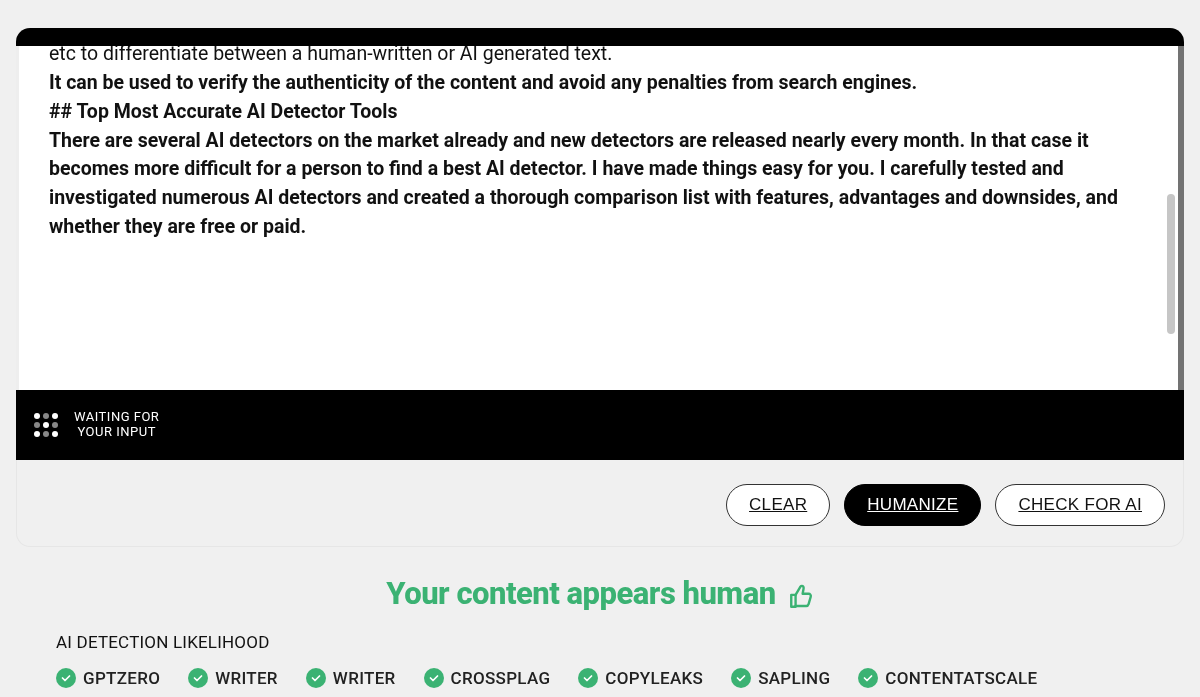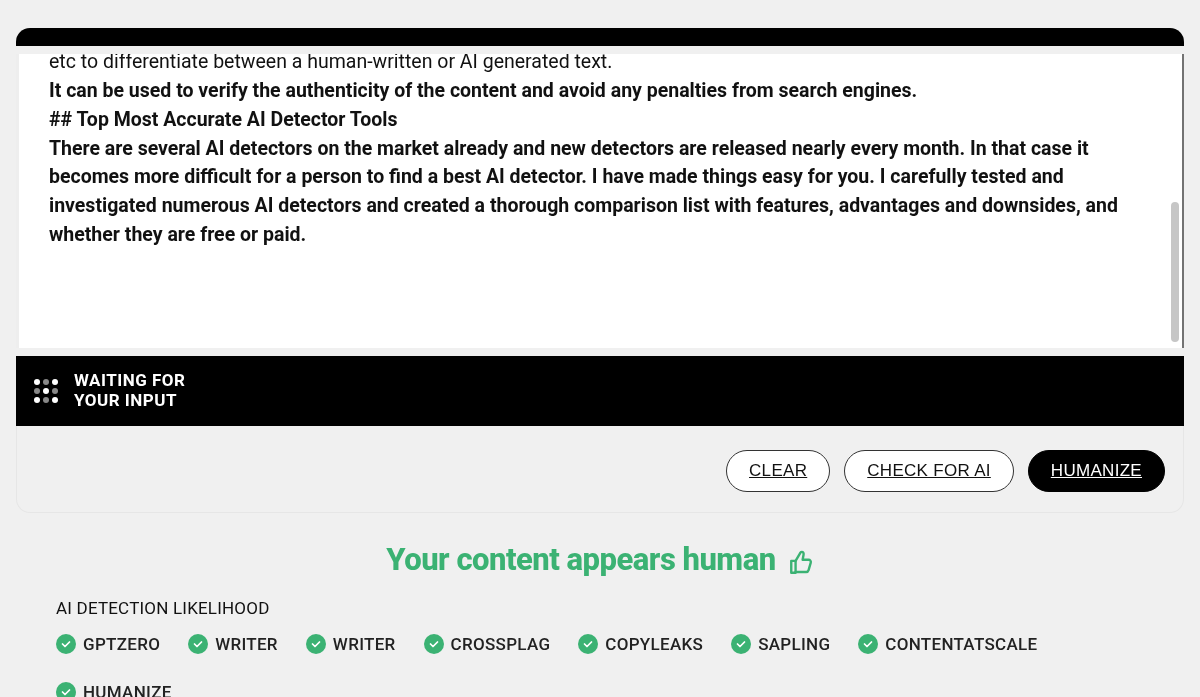--- a/index.html
+++ b/index.html
@@ -13,26 +13,26 @@
   }
   .topbar {
     background: #000;
     height: 18px;
     border-top-left-radius: 14px;
     border-top-right-radius: 14px;
     margin: 28px 16px 0 16px;
   }
   .content-area {
     background: #fff;
-    margin: 8px 16px;
+    margin: 0 16px;
     position: relative;
     padding: 0 0 0 0;
-    height: 294px;
+    height: 344px;
     border-left: 3px solid #eee;
-    border-right: 2px solid #737373;
+    border-right: 6px solid #737373;
   }
   .textblock {
     padding: 0 46px 0 30px;
     color: #111;
     font-size: 19.5px;
     line-height: 1.48;
     height: 100%;
     overflow: hidden;
     position: relative;
   }
@@ -63,24 +63,25 @@
     grid-template-rows: repeat(3, 6px);
     gap: 3px;
   }
   .dotsgrid span {
     width: 6px; height: 6px; border-radius: 50%;
     background: #888;
     display: block;
   }
   .dotsgrid span.on { background: #fff; }
   .wait-text {
-    font-size: 17px;
-    font-weight: 700;
+    font-size: 13px;
+    font-weight: 400;
     letter-spacing: 0.5px;
     line-height: 1.15;
+    text-align: center;
   }
   .button-row {
     background: #f0f0f0;
     margin: 0 16px;
     padding: 24px 18px 20px 18px;
     display: flex;
     justify-content: flex-end;
     gap: 14px;
     border-bottom-left-radius: 14px;
     border-bottom-right-radius: 14px;
@@ -183,22 +184,22 @@
       <span class="on"></span>
   </div>
   <div class="wait-text">
     <div>WAITING FOR</div>
     <div>YOUR INPUT</div>
   </div>
 </div>
 
 <div class="button-row">
   <button class="btn btn-outline">CLEAR</button>
+  <button class="btn btn-solid">HUMANIZE</button>
   <button class="btn btn-outline">CHECK FOR AI</button>
-  <button class="btn btn-solid">HUMANIZE</button>
 </div>
 
 <div class="result-area">
   <div class="result-title">
     <span>Your content appears human</span>
     <span class="thumbs">
       <svg viewBox="0 0 24 24" fill="none" stroke="#3bb273" stroke-width="2.2" stroke-linecap="round" stroke-linejoin="round">
         <path d="M7 10v11H3V10h4z"></path>
         <path d="M7 10l4.5-7.5c.6-1 2-1 2.6 0 .3.5.4 1 .3 1.6L13.5 9H19c1.4 0 2.4 1.3 2 2.6l-2 7c-.3 1-1.2 1.7-2.2 1.7H7"></path>
       </svg>

